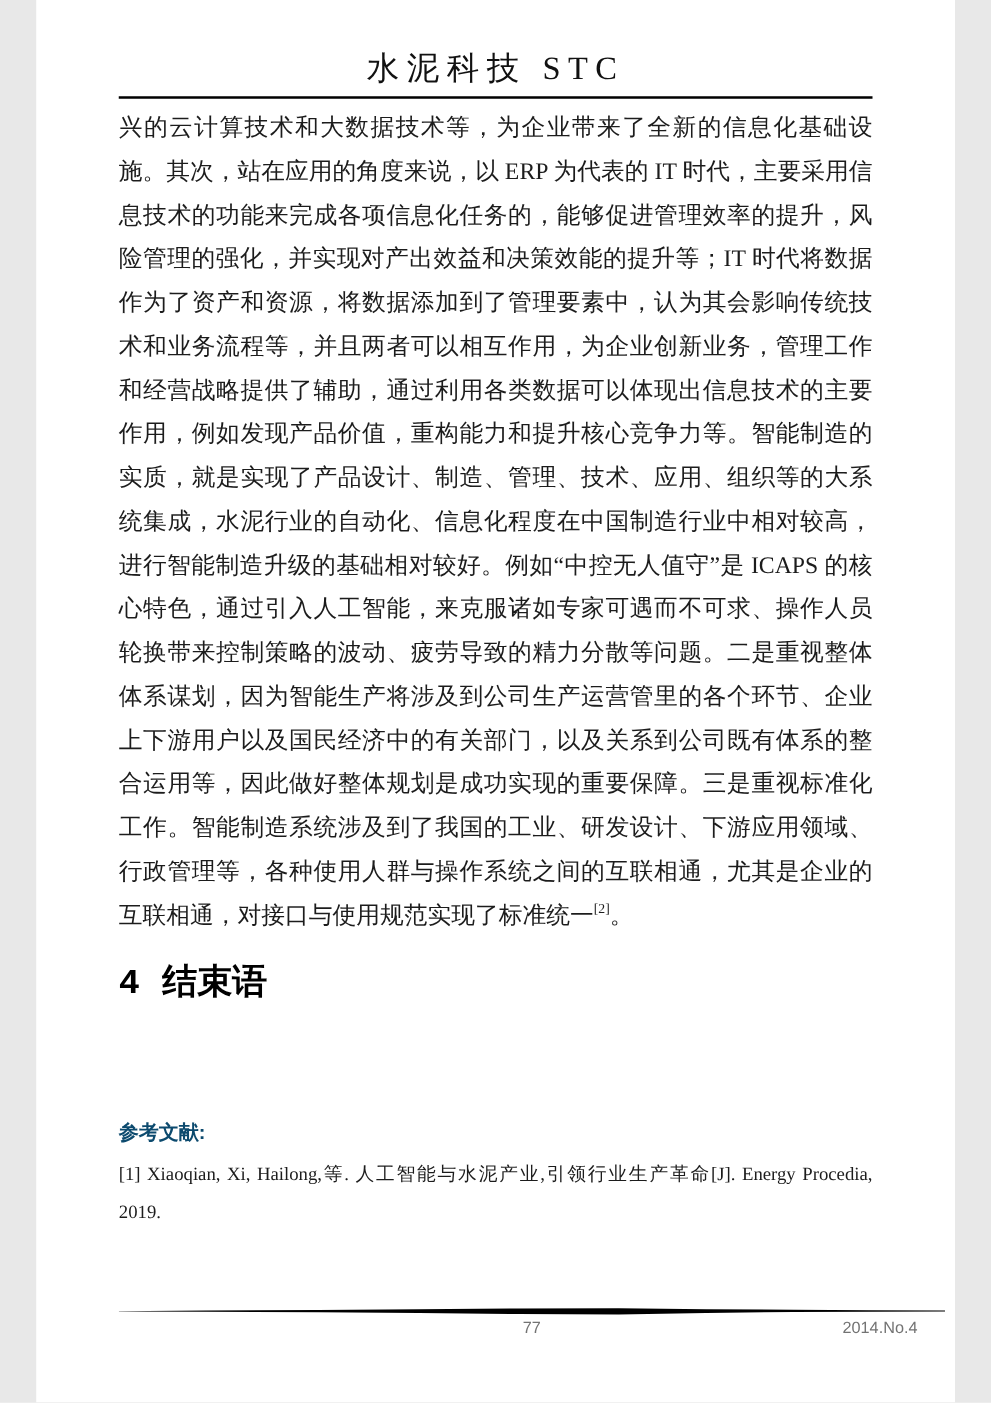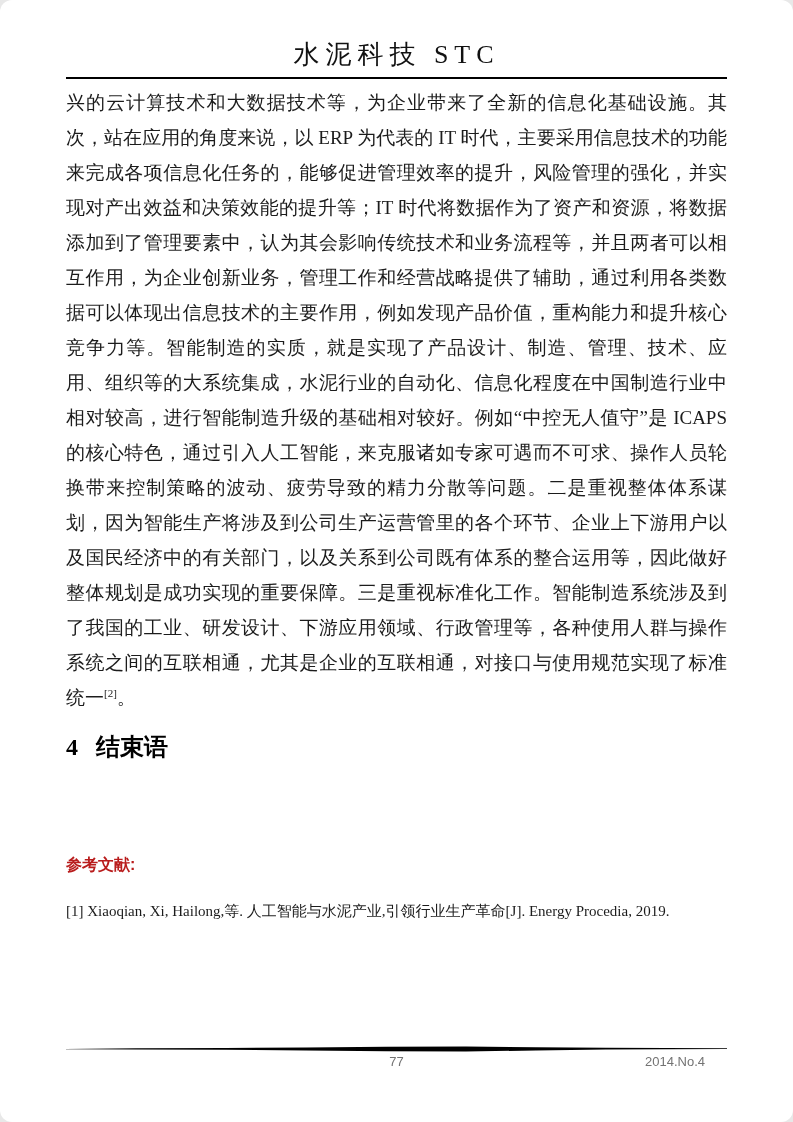--- a/index.html
+++ b/index.html
@@ -2,30 +2,29 @@
 <html lang="zh"><head>
 <meta charset="utf-8">
 <style>
   html, body {
     margin: 0;
     padding: 0;
     background: #e8e8e8;
   }
   .page {
     position: relative;
-    width: 793px;
+    width: 735px;
     height: 1122px;
     margin: 0 auto;
     background: #ffffff;
     box-sizing: border-box;
     padding: 40px 66px 0 66px;
     color: #1c1c1c;
     font-family: "Liberation Serif", "DejaVu Serif", serif;
     overflow: hidden;
-    border-radius: 12px;
   }
   
   .journal-header {
     text-align: center;
   }
   .journal-title {
     display: inline-block;
     font-size: 26px;
     line-height: 30px;
     letter-spacing: 6px;
@@ -45,23 +44,23 @@
     text-align: justify;
     text-justify: inter-ideograph;
     color: #1c1c1c;
   }
   .body-paragraph sup {
     font-size: 11px;
     line-height: 0;
   }
   .section-heading {
     margin: 12px 0 4px 0;
-    font-family: Liberation Serif, serif;
+    font-family: Liberation Mono, monospace;
     font-weight: bold;
-    font-size: 24px;
+    font-size: 28px;
     color: #000000;
   }
   .section-heading .section-title {
     margin-left: 18px;
   }
   .conclusion-paragraph {
     margin: 6px 0 0 0;
     font-size: 19px;
     line-height: 35px;
     text-align: justify;
@@ -70,22 +69,22 @@
     color: #1c1c1c;
   }
   
   .references {
     margin-top: 92px;
   }
   .references-heading {
     font-family: "Liberation Sans", "DejaVu Sans", sans-serif;
     font-weight: bold;
     font-size: 16px;
-    margin-bottom: 20px;
-    color: #b91c1c;
+    margin-bottom: 8px;
+    color: #0c4a6e;
   }
   .reference-item {
     font-size: 15px;
     line-height: 30px;
     text-align: justify;
     color: #1c1c1c;
   }
   
   .footer {
     position: absolute;

